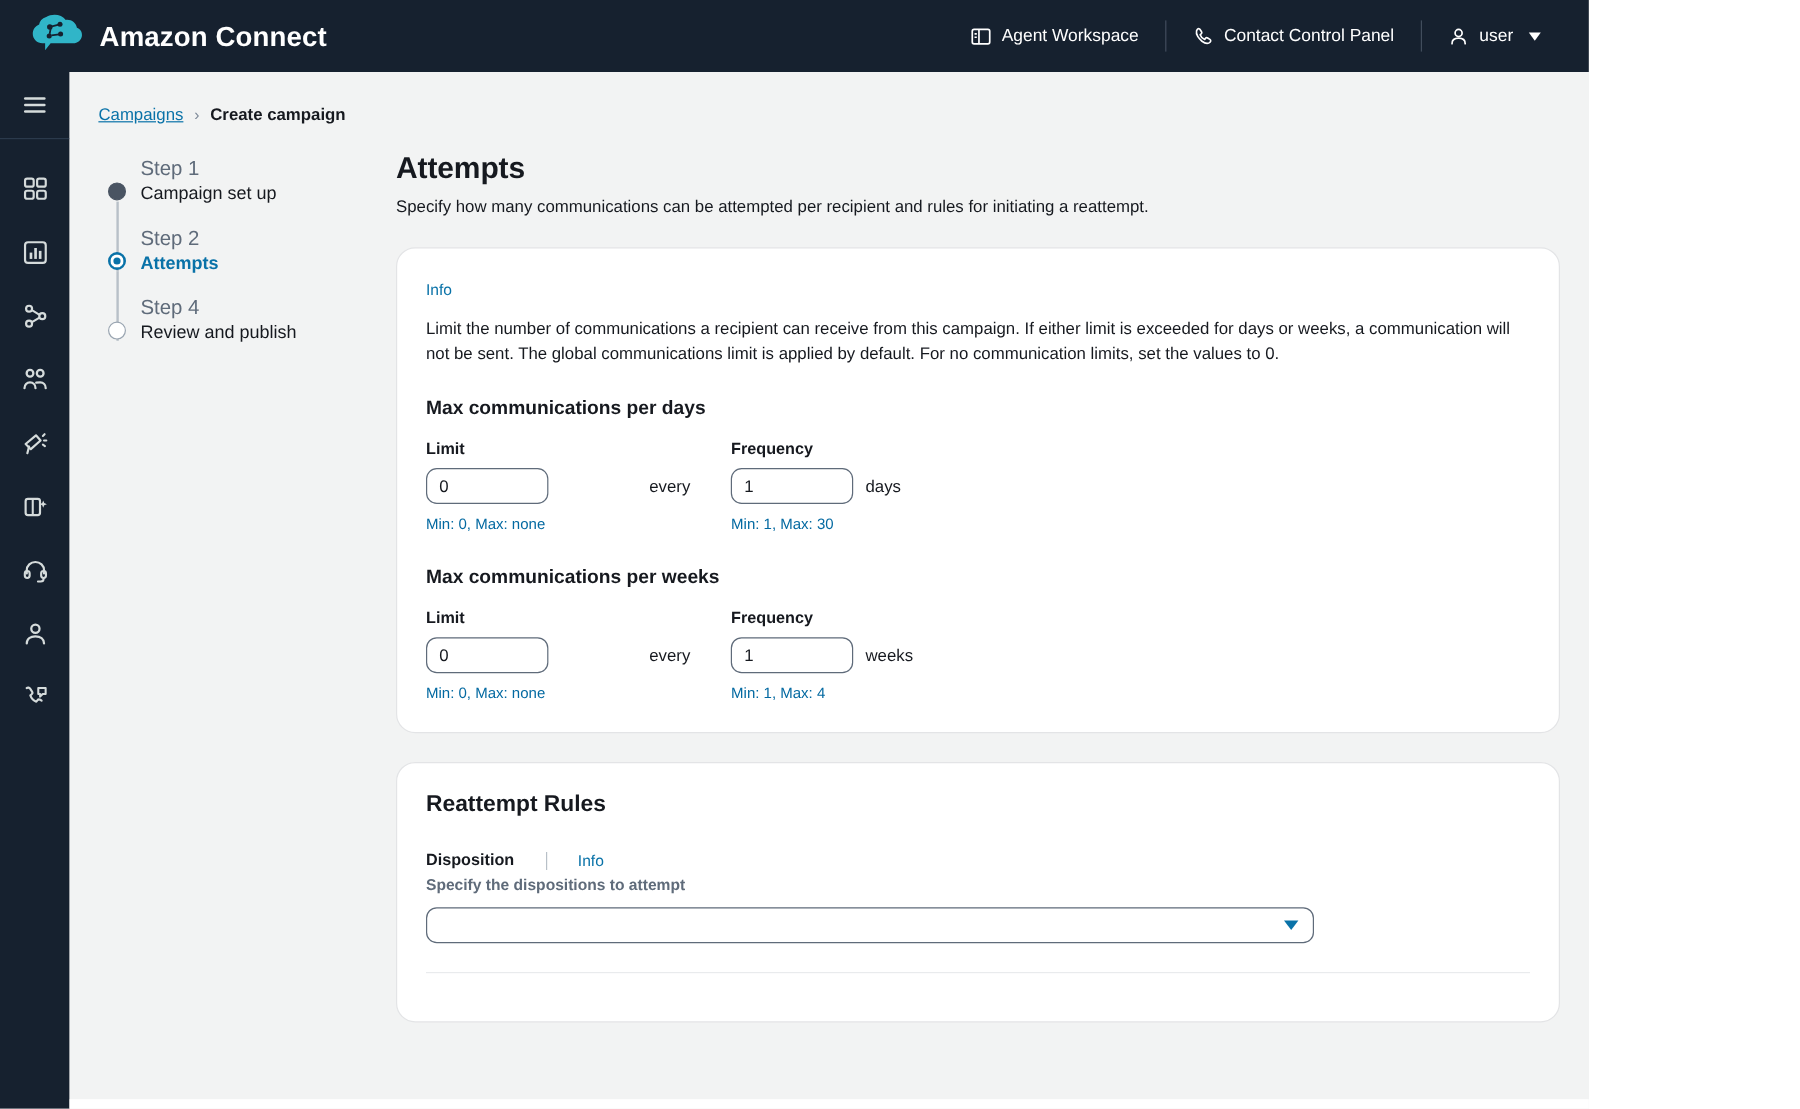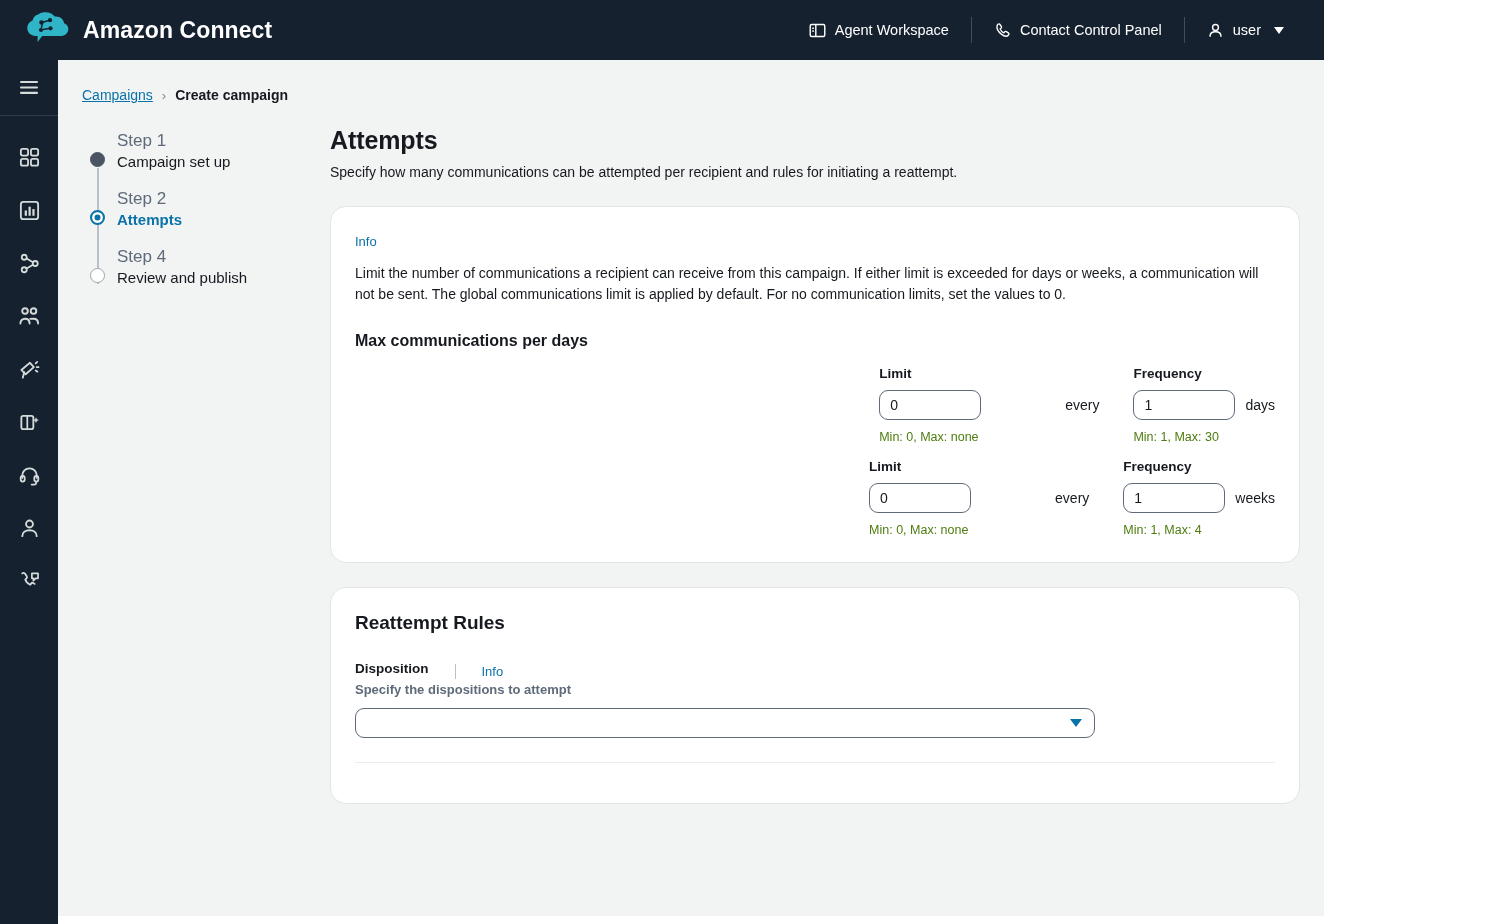--- a/index.html
+++ b/index.html
@@ -282,21 +282,20 @@
     font-weight: bold;
     color: #16191f;
     margin-top: 26px;
     line-height: 22px;
   }
 
   .field-row {
     display: flex;
     align-items: flex-start;
     margin-top: 12px;
-    justify-content: flex-end;
   }
   .field {
     display: flex;
     flex-direction: column;
   }
   .field-limit { width: 172px; }
   .field-freq  { width: 172px; }
   .field-label {
     font-size: 13.5px;
     font-weight: bold;
@@ -311,39 +310,39 @@
     border-radius: 9px;
     background: #ffffff;
     font-family: "Liberation Sans", sans-serif;
     font-size: 14px;
     color: #16191f;
     padding: 0 10px;
     outline: none;
   }
   .hint {
     font-size: 12.5px;
-    color: #4d7c0f;
+    color: #0369a1;
     margin-top: 9px;
     line-height: 16px;
     white-space: nowrap;
   }
   .inline-word {
     font-size: 14px;
     color: #16191f;
     line-height: 30px;
     margin-top: 26px;
     white-space: nowrap;
   }
   .word-every { margin-left: 14px; margin-right: 0; }
   .word-unit  { margin-left: 12px; }
 
   
   .disp-label {
     display: flex;
-    align-items: flex-end;
+    align-items: center;
     gap: 26px;
     margin-top: 24px;
   }
   .disp-label-text {
     font-size: 13.5px;
     font-weight: bold;
     color: #16191f;
     line-height: 20px;
   }
   .disp-divider {
@@ -602,20 +601,21 @@
               </div>
               <span class="inline-word word-every">every</span>
               <div class="field field-freq" style="margin-left:34px">
                 <span class="field-label">Frequency</span>
                 <input class="txt-input" type="text" value="1" style="">
                 <span class="hint">Min: 1, Max: 30</span>
               </div>
               <span class="inline-word word-unit" style="margin-left:-60px">days</span>
             </div>
 
+            <div class="sub-title">Max communications per weeks</div>
             <div class="field-row">
               <div class="field field-limit">
                 <span class="field-label">Limit</span>
                 <input class="txt-input" type="text" value="0" style="">
                 <span class="hint">Min: 0, Max: none</span>
               </div>
               <span class="inline-word word-every">every</span>
               <div class="field field-freq" style="margin-left:34px">
                 <span class="field-label">Frequency</span>
                 <input class="txt-input" type="text" value="1" style="">

